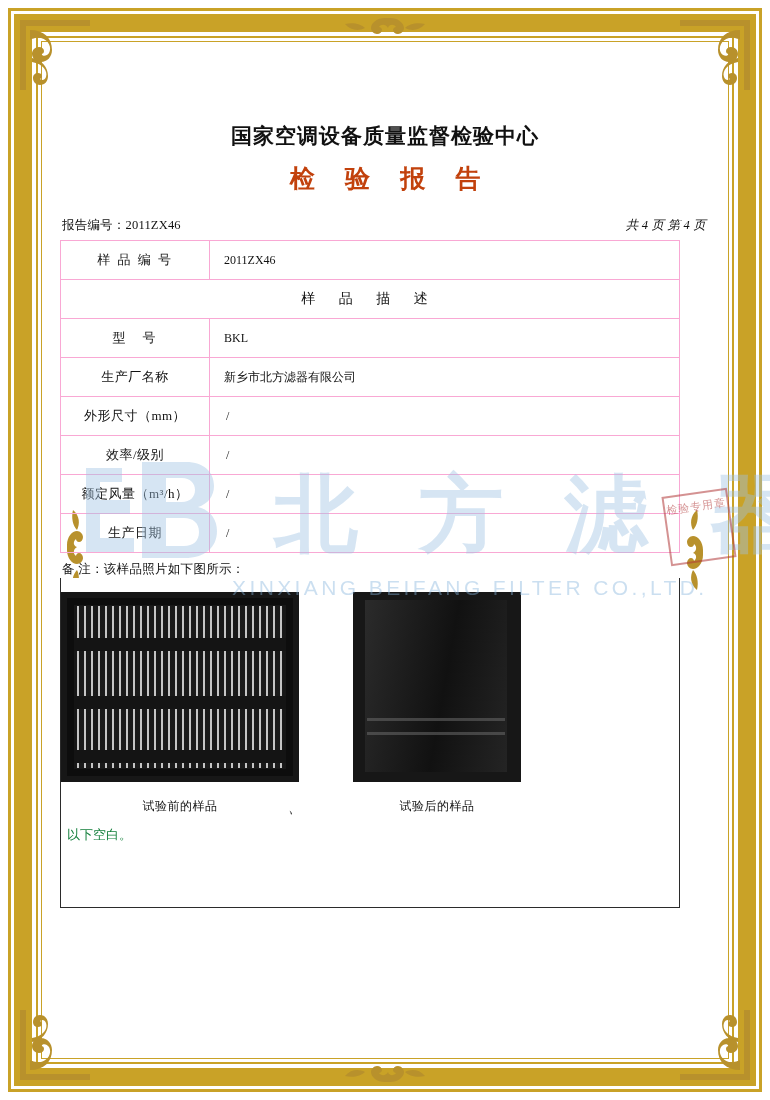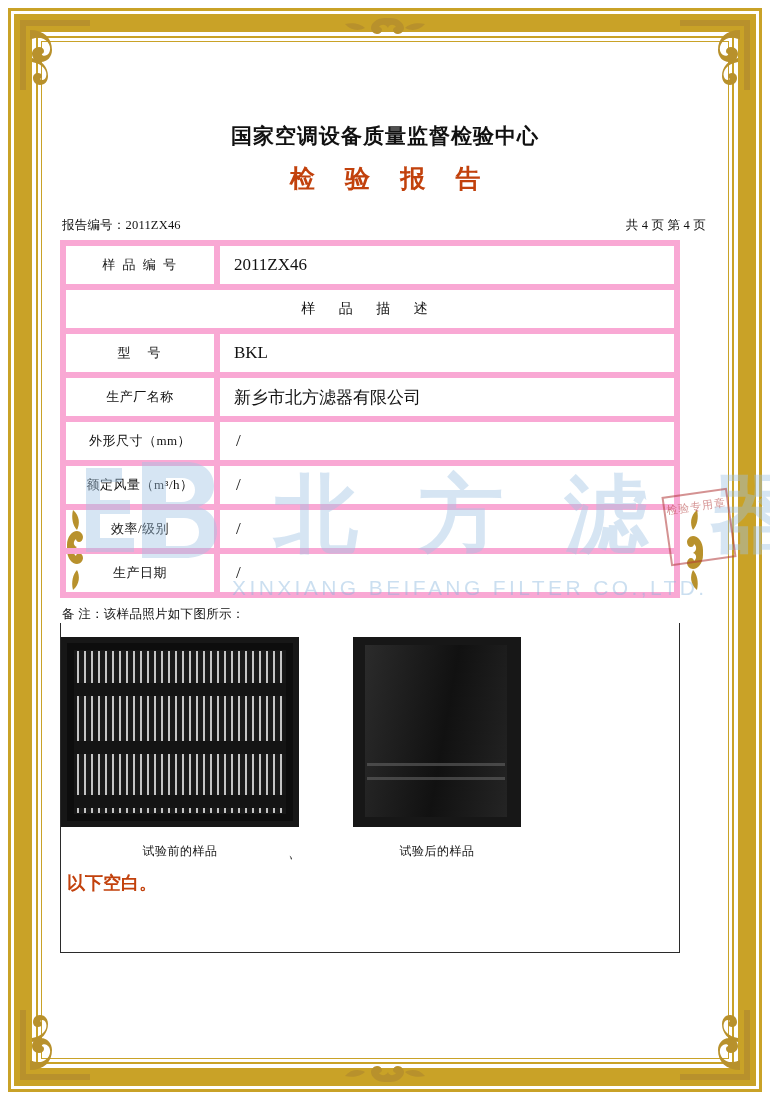--- a/index.html
+++ b/index.html
@@ -106,46 +106,46 @@
     display: flex;
     justify-content: space-between;
     align-items: flex-end;
     font-size: 12.5px;
     color: #111;
     margin-top: 22px;
     padding: 0 4px 0 2px;
     gap: 27px;
   }
   .meta-left { letter-spacing: 0.2px; }
-  .meta-right { letter-spacing: 0.2px; }
+  .meta-right { letter-spacing: 0.2px; font-style: italic; }
 
   
   .doc-table {
     margin-top: 6px;
     width: 620px;
     border-collapse: collapse;
     table-layout: fixed;
   }
   .doc-table td {
-    border: 6px solid #f9a8d4;
+    border: 1px solid #f9a8d4;
     height: 38px;
     font-size: 13px;
     color: #111;
     padding: 0 8px;
     vertical-align: middle;
   }
   td.label {
     width: 132px;
     text-align: center;
     letter-spacing: 2px;
   }
   td.label.tight { letter-spacing: 0.5px; }
   td.value {
     padding-left: 14px;
-    font-size: 17px;
+    font-size: 12px;
   }
   td.section {
     text-align: center;
     letter-spacing: 10px;
     font-size: 14px;
     padding-left: 7px;
   }
   td.value.slash { padding-left: 16px; }
 
   
@@ -232,23 +232,22 @@
     left: 228px;
     top: 222px;
     font-size: 15px;
     color: #222;
     transform: rotate(18deg);
   }
   .blank-note {
     position: absolute;
     left: 6px;
     top: 248px;
-    font-size: 18px;
-    color: #c2410c;
-    font-weight: bold;
+    font-size: 13px;
+    color: #15803d;
   }
 
   
   .watermark {
     position: absolute;
     left: 60px;
     top: 440px;
     width: 660px;
     height: 210px;
     pointer-events: none;
@@ -385,25 +384,25 @@
       </tr>
       <tr>
         <td class="label tight">生产厂名称</td>
         <td class="value">新乡市北方滤器有限公司</td>
       </tr>
       <tr>
         <td class="label tight">外形尺寸（mm）</td>
         <td class="value slash">/</td>
       </tr>
       <tr>
+        <td class="label tight">效率/级别</td>
+        <td class="value slash">/</td>
+      </tr>
+      <tr>
         <td class="label tight">额定风量（m³/h）</td>
-        <td class="value slash">/</td>
-      </tr>
-      <tr>
-        <td class="label tight">效率/级别</td>
         <td class="value slash">/</td>
       </tr>
       <tr>
         <td class="label tight">生产日期</td>
         <td class="value slash">/</td>
       </tr>
     </tbody>
       </table>
 
     <div class="remark">备 注：该样品照片如下图所示：</div>

